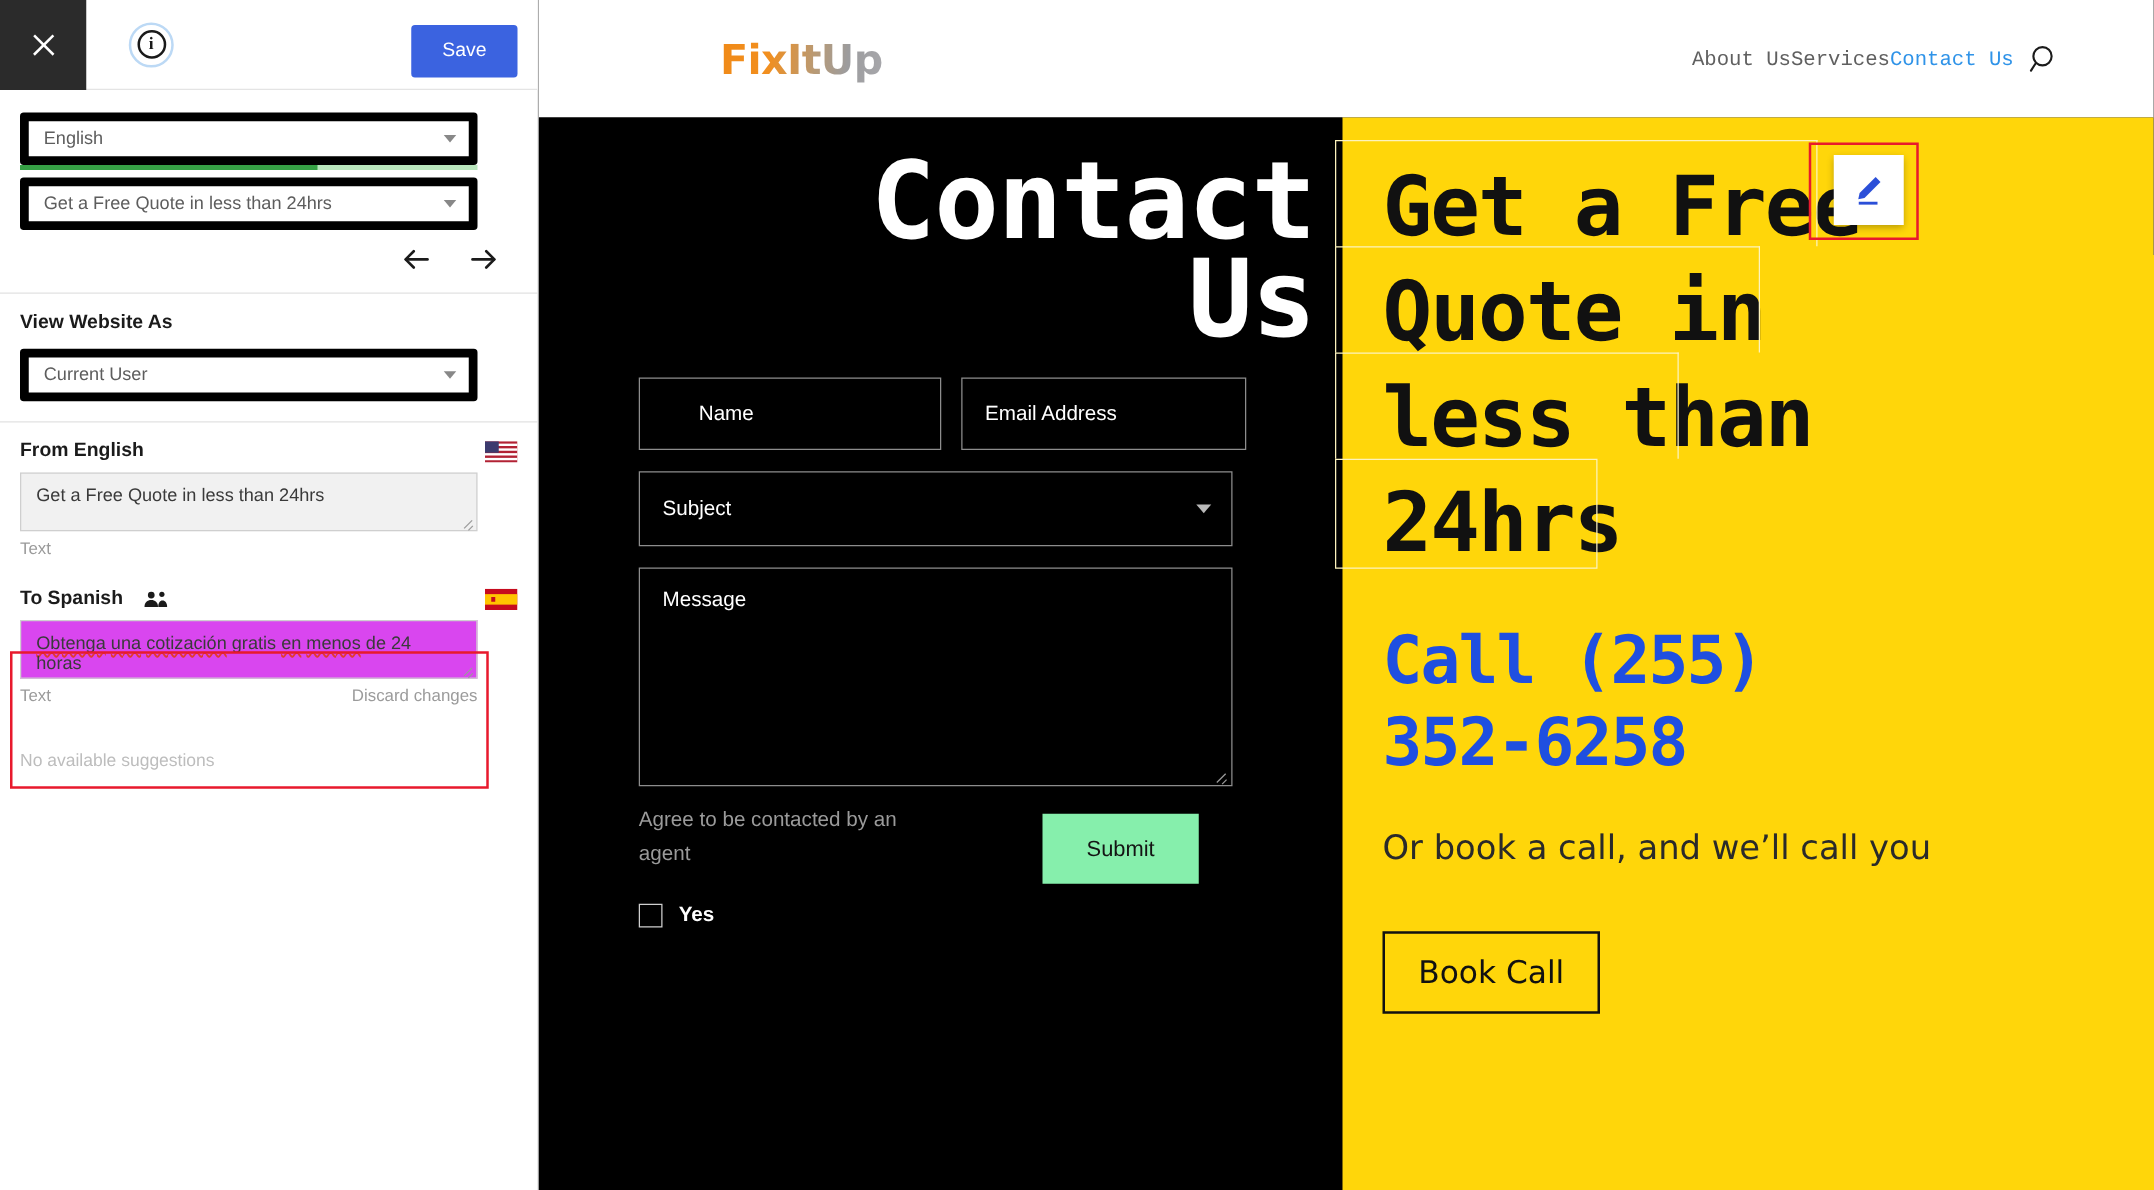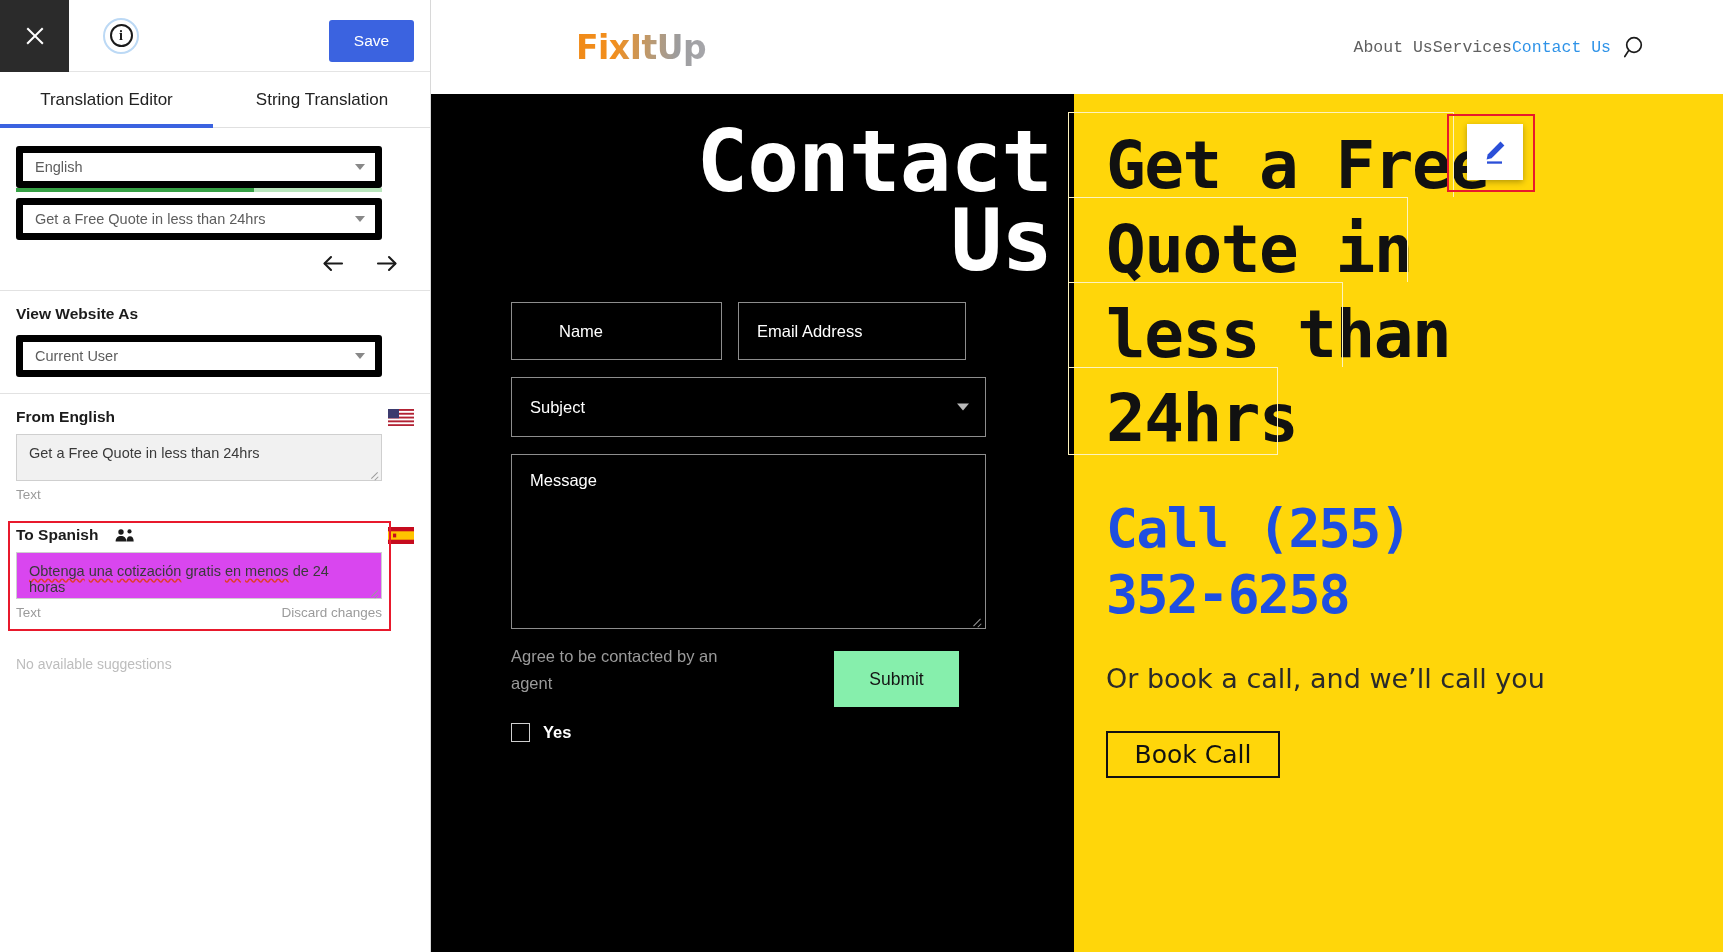--- a/index.html
+++ b/index.html
@@ -275,21 +275,21 @@
   .inp {
     border: 1px solid #8d8d8d;
     background: #000;
     color: #fff;
     font-size: 16.5px;
     padding: 0 18px;
     height: 58px;
     display: flex; align-items: center;
     font-family: "Liberation Sans", sans-serif;
   }
-  .inp.name { width: 211px; padding-left: 47px; }
+  .inp.name { width: 242px; padding-left: 47px; }
   .inp.email { width: 228px; }
   .inp.subject {
     width: 475px; height: 60px;
     position: relative;
   }
   .inp.subject .caret2 {
     position: absolute; right: 16px; top: 50%;
     width: 0; height: 0;
     border-left: 6px solid transparent;
     border-right: 6px solid transparent;
@@ -375,22 +375,22 @@
   }
   .book-txt {
     font-size: 27px;
     color: #2a2a2a;
     line-height: 1.28;
     margin-top: 34px;
     max-width: 470px;
     font-family: "DejaVu Sans", sans-serif;
   }
   .book-btn {
-    margin-top: 34px;
-    width: 174px; height: 47px;
+    margin-top: 48px;
+    width: 174px; height: 66px;
     border: 2.5px solid #111;
     background: transparent;
     font-size: 25px;
     color: #111;
     cursor: pointer;
     font-family: "DejaVu Sans", sans-serif;
   }
 
   
   .edit-marker {
@@ -426,24 +426,20 @@
 
       <div class="info-wrap">
         <span class="info-ring">
           <span class="info-inner">i</span>
         </span>
       </div>
 
       <button class="save-btn">Save</button>
     </div>
 
-    <div class="tabs">
-      <div class="tab tab-a active">Translation Editor</div>
-      <div class="tab tab-b">String Translation</div>
-    </div>
 
     <div class="panel-body">
 
       <div class="sel-group">
         <div class="sel">
           <span>English</span>
           <span class="caret"></span>
         </div>
         <div class="progress">
           <span id="prog" style="width: 65%;"></span>

